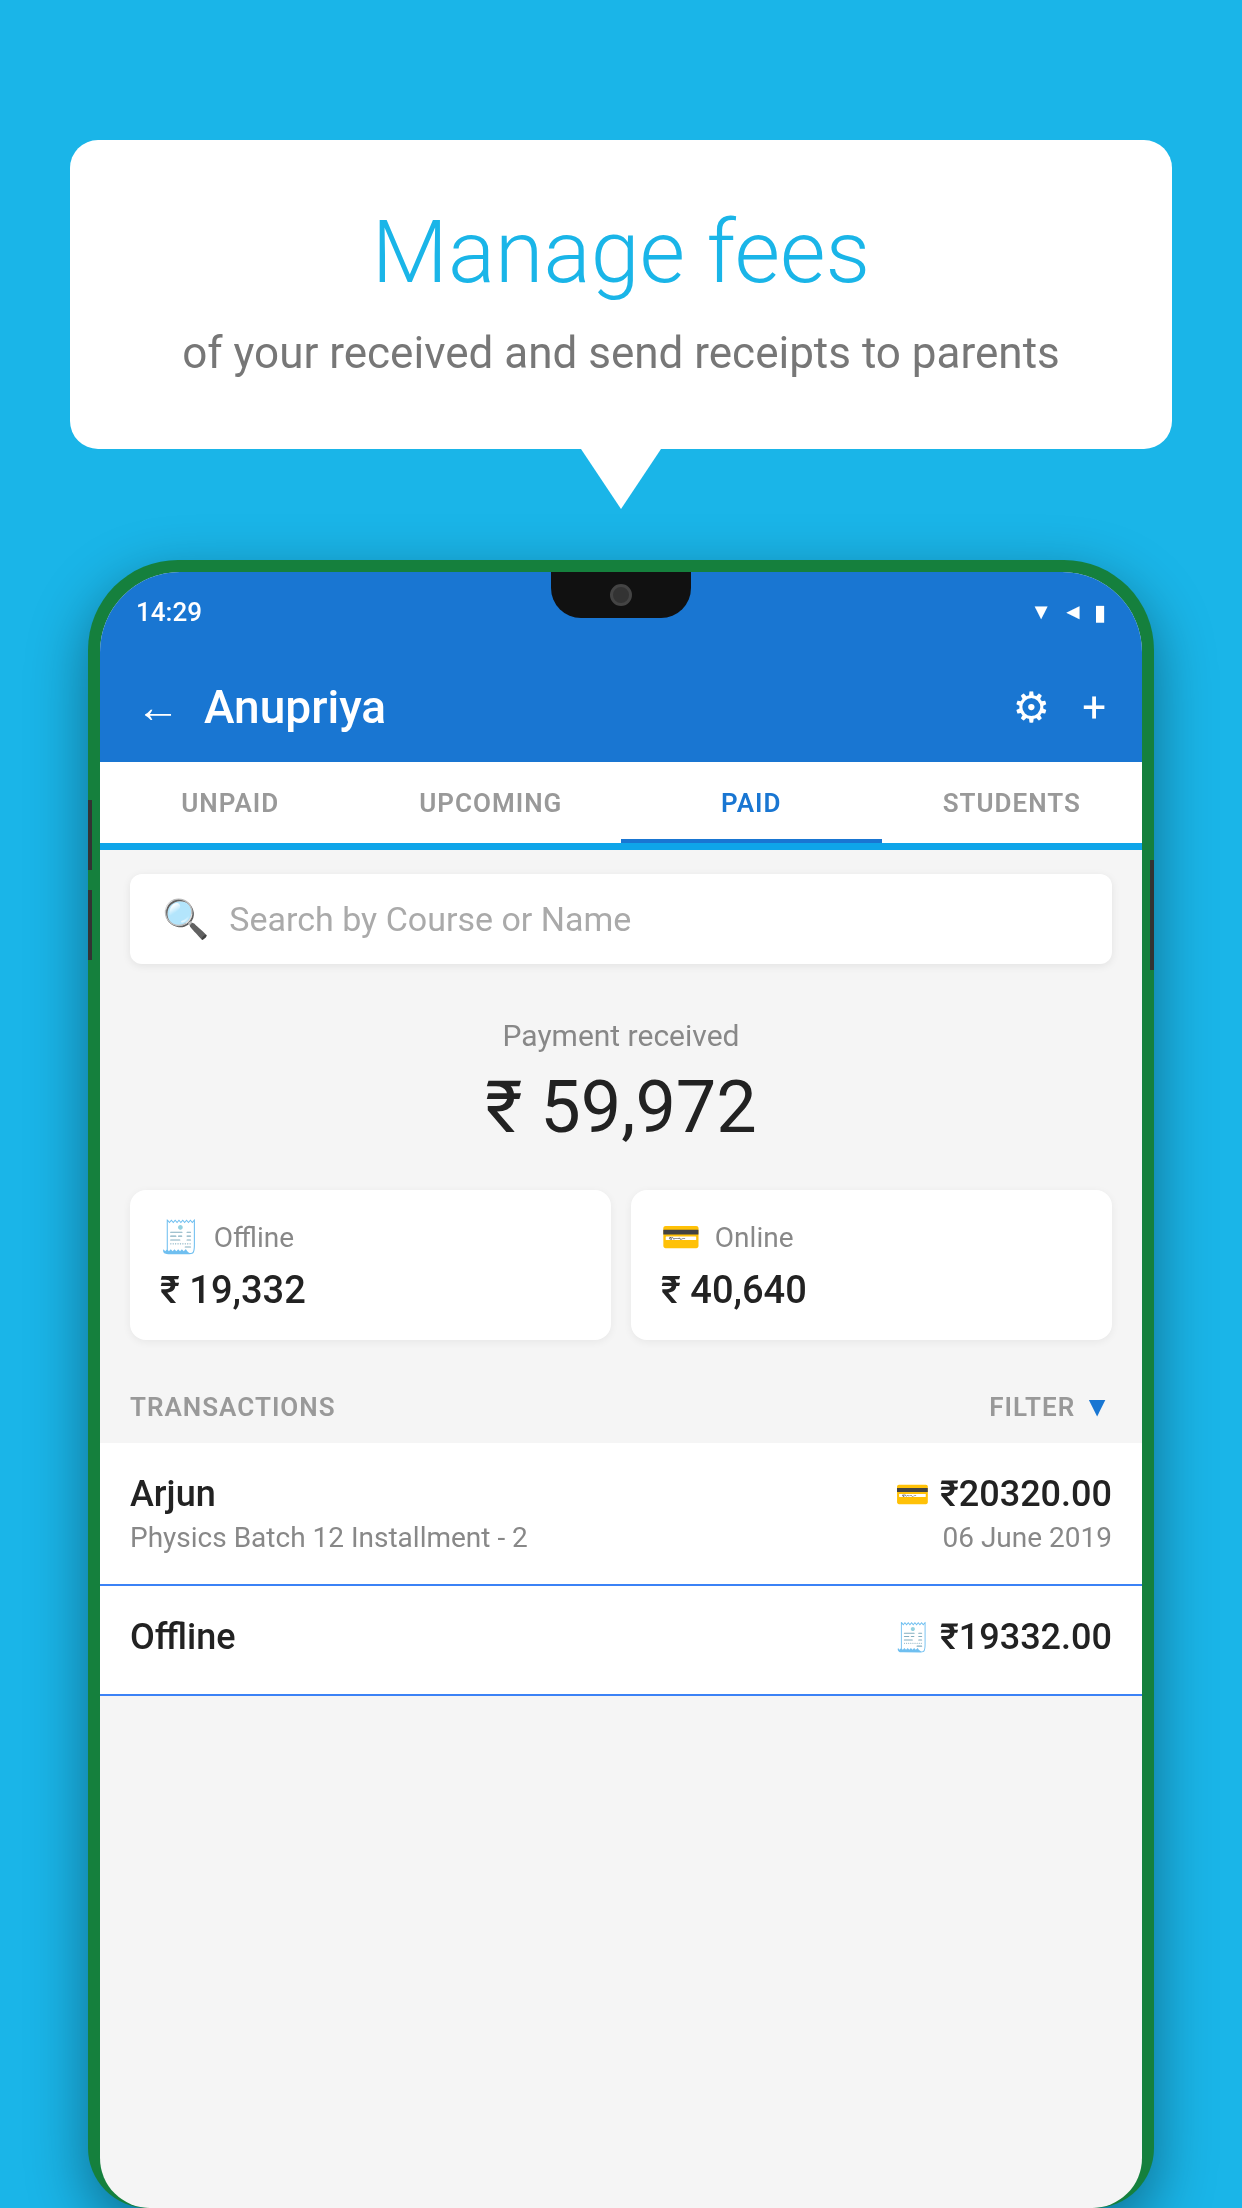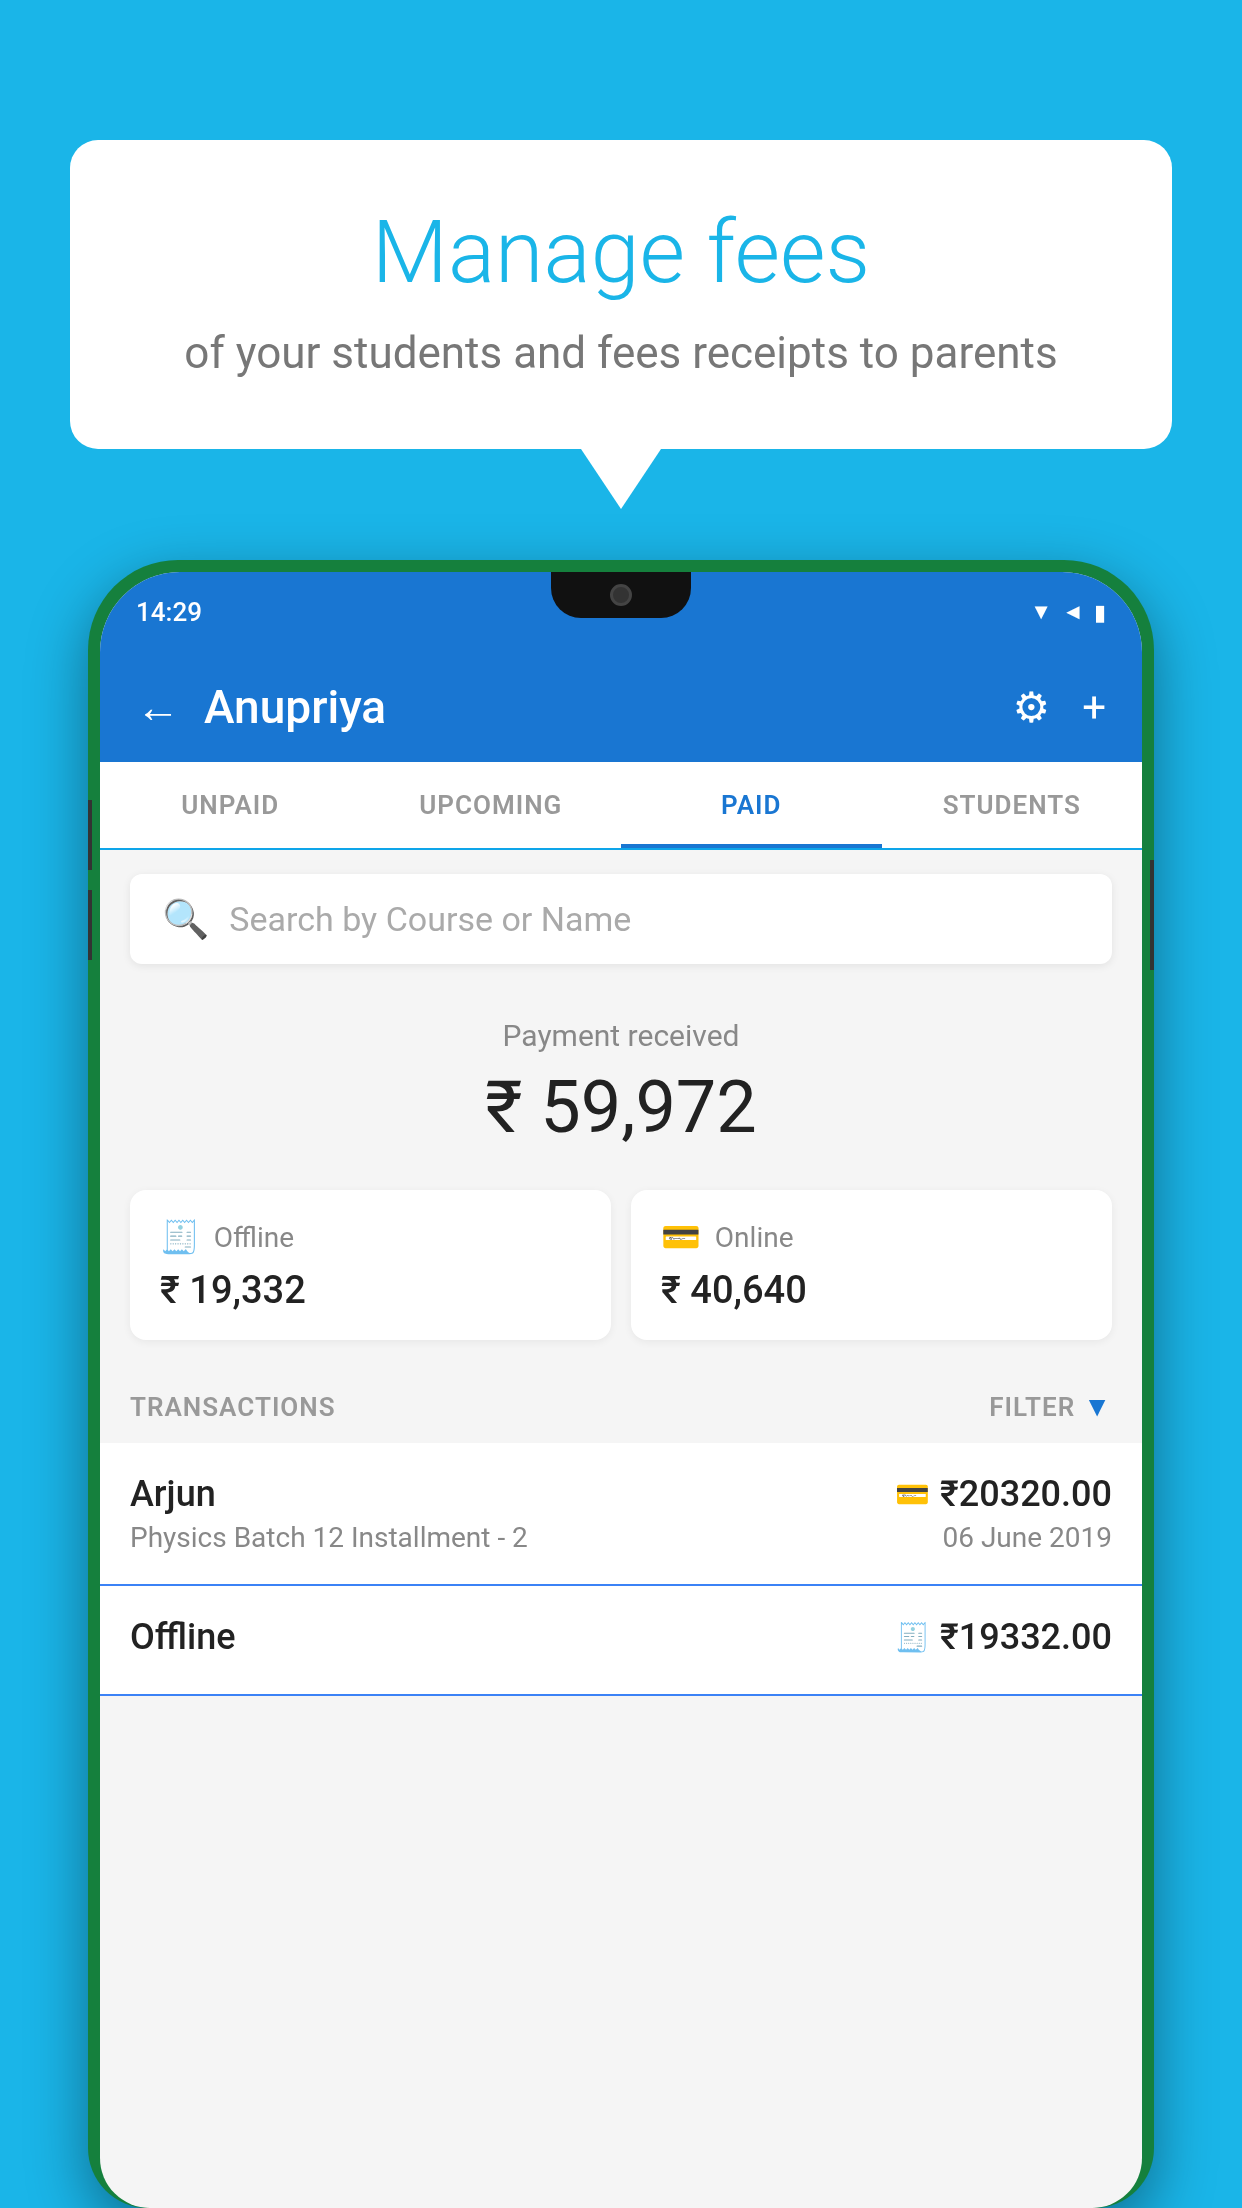--- a/index.html
+++ b/index.html
@@ -163,21 +163,21 @@
 
     .header-icon {
       color: white;
       font-size: 42px;
     }
 
     
     .tabs {
       background: white;
       display: flex;
-      border-bottom: 2px solid #0ea5e9;
+      border-bottom: 7px solid #0ea5e9;
       height: 88px;
     }
 
     .tab {
       flex: 1;
       display: flex;
       align-items: center;
       justify-content: center;
       font-size: 26px;
       font-weight: 600;
@@ -395,21 +395,21 @@
       background: #333;
       border-radius: 0 4px 4px 0;
     }
   </style>
 </head>
 <body>
 
 <div class="speech-bubble-container">
   <div class="speech-bubble">
     <div class="speech-bubble-title">Manage fees</div>
-    <div class="speech-bubble-subtitle">of your students and fees receipts to parents</div>
+    <div class="speech-bubble-subtitle">of your received and send receipts to parents</div>
   </div>
   <div class="speech-bubble-arrow"></div>
 </div>
 
 <div class="phone-frame">
 
   <div class="side-buttons-left">
     <div class="side-btn"></div>
     <div class="side-btn"></div>
   </div>

